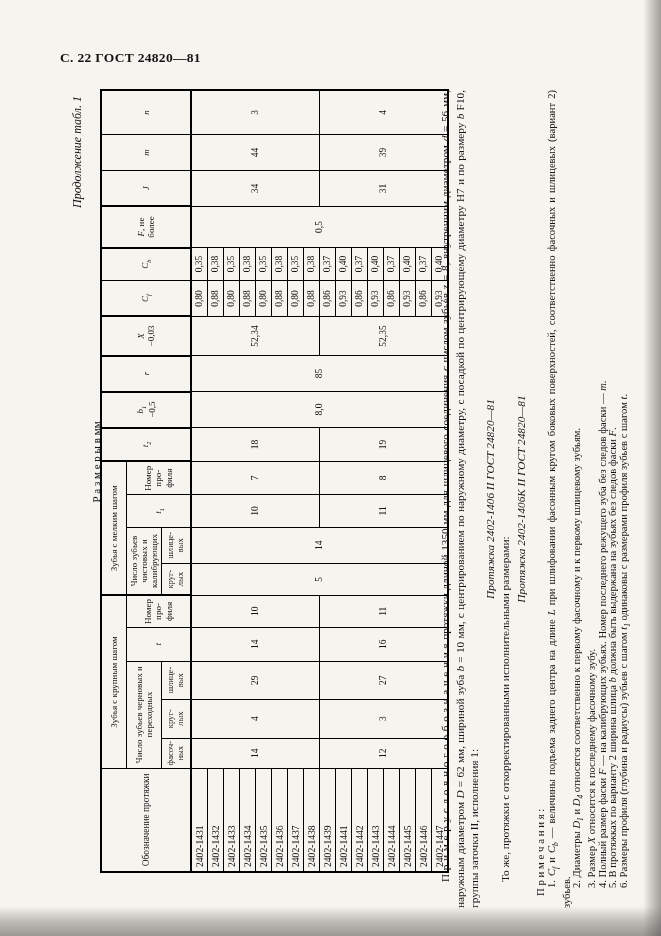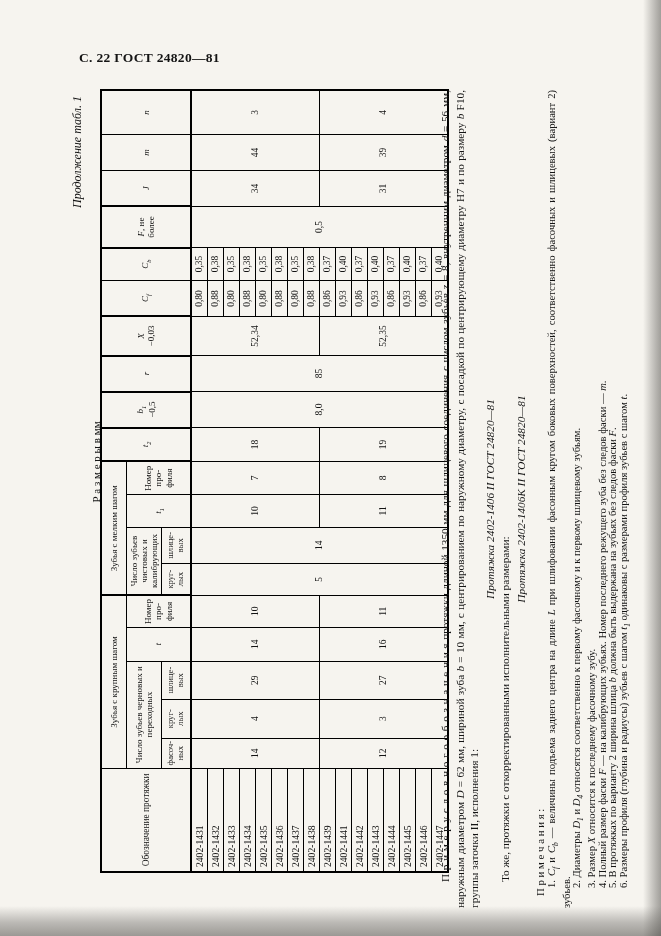--- a/index.html
+++ b/index.html
@@ -7,21 +7,21 @@
     width:661px;height:936px;position:relative;overflow:hidden;
     background:#f6f4ef;
     font-family:"Liberation Serif","DejaVu Serif",serif;
     color:#141414;
   }
   
   .edge-right{position:absolute;top:0;right:0;width:18px;height:100%;
     background:linear-gradient(to right,rgba(110,108,104,0),rgba(110,108,104,0.45) 70%,rgba(90,88,84,0.55));}
   .edge-bottom{position:absolute;left:0;bottom:0;width:100%;height:30px;
     background:linear-gradient(to bottom,rgba(100,98,94,0),rgba(100,98,94,0.40) 55%,rgba(80,78,74,0.55));}
-  .page-header{position:absolute;left:79px;top:50px;font-weight:bold;font-size:13.5px;letter-spacing:.3px;}
+  .page-header{position:absolute;left:60px;top:50px;font-weight:bold;font-size:13.5px;letter-spacing:.3px;}
   .rot-label{position:absolute;white-space:nowrap;transform:translate(-50%,-50%) rotate(-90deg);}
   .continuation{left:77px;top:152px;font-style:italic;font-size:12px;}
   .units{left:96px;top:462px;font-size:11px;}
 
   
   .rot-table{position:absolute;left:100px;top:87px;width:786px;height:328px;
     transform-origin:0 0;transform:translateY(786px) rotate(-90deg);}
   .rot-caption{position:absolute;left:438px;top:90px;width:818px;height:222px;
     transform-origin:0 0;transform:translateY(818px) rotate(-90deg);}
 

